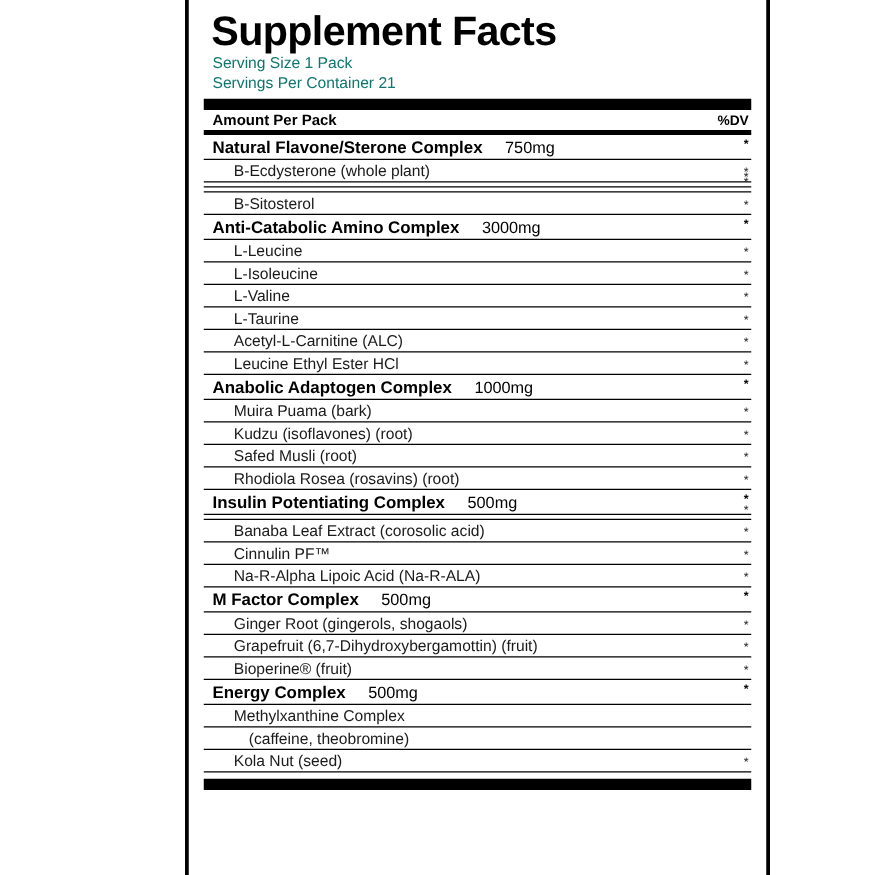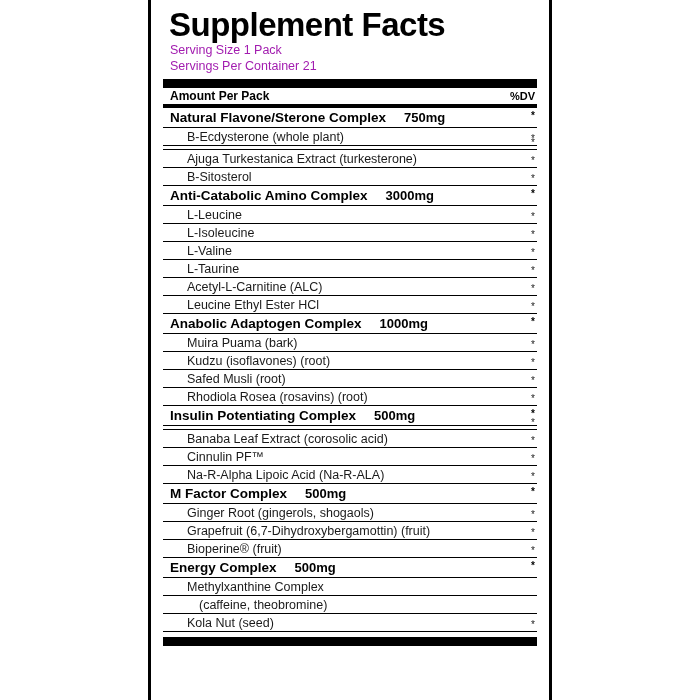--- a/index.html
+++ b/index.html
@@ -11,40 +11,40 @@
     width: 700px;
     height: 700px;
     font-family: "Liberation Sans", sans-serif;
     color: #000000;
     overflow: hidden;
   }
   #panel {
     position: absolute;
     left: 148px;
     top: 0px;
-    width: 404px;
+    width: 468px;
     height: 700px;
     border-left: 3px solid #000;
     border-right: 3px solid #000;
     box-sizing: border-box;
     background: #fff;
     padding: 0 10px;
   }
   .title {
     font-size: 33px;
     font-weight: bold;
     letter-spacing: -0.5px;
     margin: 8px 0 2px 8px;
     line-height: 1.0;
   }
   .serving {
     font-size: 12.5px;
     margin-left: 9px;
     line-height: 1.25;
-    color: #a21caf;
+    color: #0f766e;
   }
   .rule-thick {
     height: 9px;
     background: #000;
     margin: 5px 2px 0 2px;
   }
   .rule-med {
     height: 4px;
     background: #000;
     margin: 0 2px;
@@ -68,21 +68,21 @@
     display: flex;
     align-items: flex-start;
     font-size: 13.5px;
     font-weight: bold;
     padding: 2px 4px 2px 9px;
     position: relative;
   }
   .group-head .gname { white-space: nowrap; }
   .group-head .gamt {
     margin-left: 18px;
-    font-weight: bold;
+    font-weight: normal;
     font-size: 13px;
   }
   .group-head .gdv {
     position: absolute;
     right: 4px;
     font-size: 10px;
     font-weight: bold;
   }
   .ing {
     display: flex;
@@ -142,21 +142,20 @@
         <div class="ing">
           <span class="iname">B-Ecdysterone (whole plant)</span>
           <span class="idv">*</span>
         </div>
         <div class="sep"></div>
         <div class="ing">
           <span class="idv">*</span>
         </div>
         <div class="sep"></div>
         <div class="ing">
-          <span class="iname">Ajuga Turkestanica Extract (turkesterone)</span>
           <span class="idv">*</span>
         </div>
         <div class="sep"></div>
         <div class="ing">
           <span class="iname">B-Sitosterol</span>
           <span class="idv">*</span>
         </div>
         <div class="sep"></div>
       </div>
       <div class="group">

